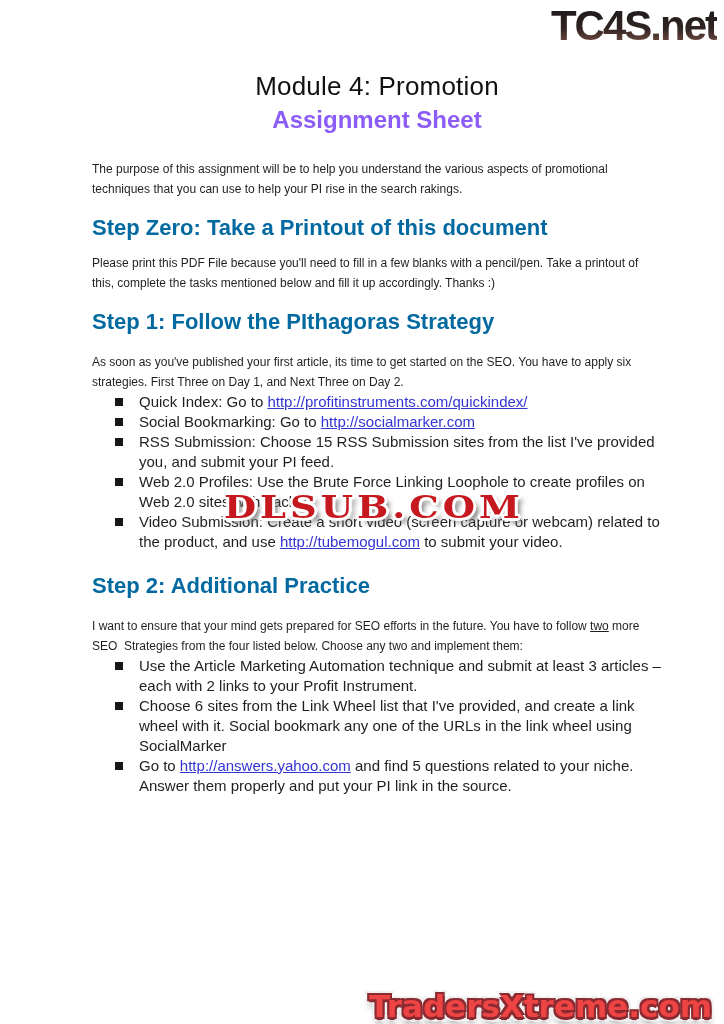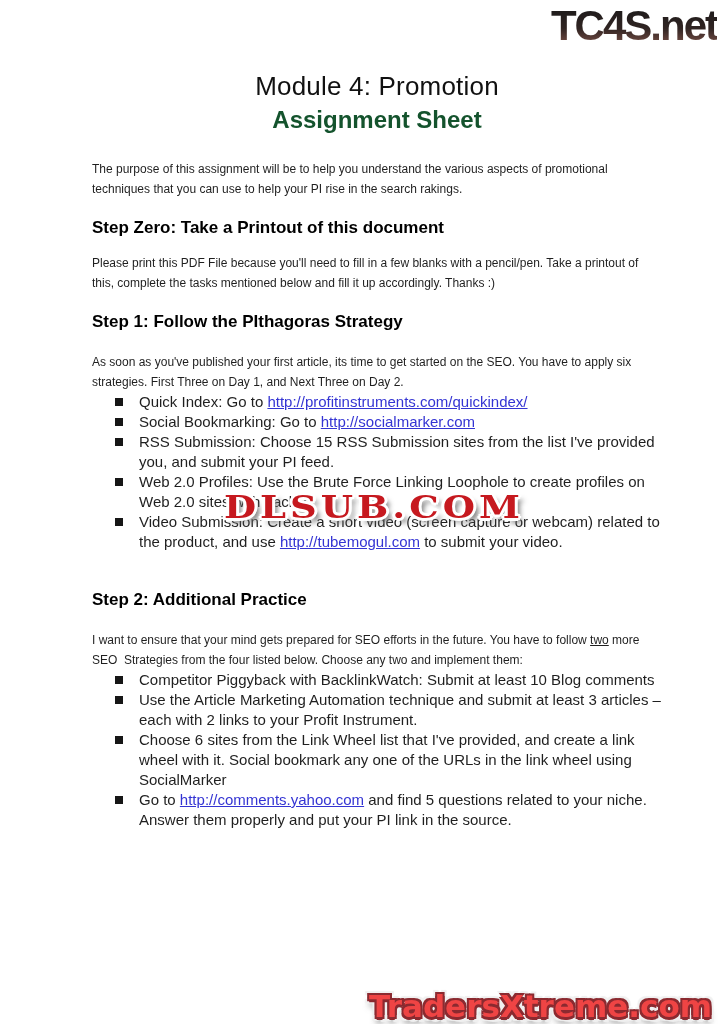--- a/index.html
+++ b/index.html
@@ -24,44 +24,44 @@
     text-align: center;
     color: #111111;
     letter-spacing: 0.2px;
   }
   .subtitle {
     margin: 7px 0 0 0;
     font-size: 24px;
     font-weight: 700;
     line-height: 26px;
     text-align: center;
-    color: #14532d;
+    color: #8b5cf6;
   }
 
   .body-p {
     font-size: 12px;
     line-height: 20px;
     margin: 0;
     white-space: pre-wrap;
   }
   .intro      { margin-top: 26px; }
   .p-step0    { margin-top: 15px; }
   .p-step1    { margin-top: 20px; }
   .p-step2    { margin-top: 20px; }
 
   .step-heading {
     margin: 0;
-    font-size: 17px;
+    font-size: 22px;
     font-weight: 700;
     line-height: 20px;
-    color: #000000;
+    color: #0369a1;
   }
   .h-step0 { margin-top: 19px; }
   .h-step1 { margin-top: 19px; }
-  .h-step2 { margin-top: 38px; }
+  .h-step2 { margin-top: 24px; }
 
   ul.bullets {
     list-style: none;
     margin: 0;
     padding: 0;
     font-size: 15px;
     line-height: 20px;
   }
   .list-step1 { margin-top: 2px; }
   .list-step2 { margin-top: 22px; }
@@ -174,24 +174,23 @@
         <li><span>RSS Submission: Choose 15 RSS Submission sites from the list I've provided you, and submit your PI feed.</span></li>
         <li><span>Web 2.0 Profiles: Use the Brute Force Linking Loophole to create profiles on Web 2.0 sites with backlin</span></li>
         <li><span>Video Submission: Create a short video (screen capture or webcam) related to the product, and use </span><a class="doc-link" href="#">http://tubemogul.com</a><span> to submit your video.</span></li>
       </ul>
 
     <h3 class="step-heading h-step2">Step 2: Additional Practice</h3>
 
     <p class="body-p p-step2"><span>I want to ensure that your mind gets prepared for SEO efforts in the future. You have to follow </span><span class="u">two</span><span> more SEO  Strategies from the four listed below. Choose any two and implement them:</span></p>
 
     <ul class="bullets list-step2">
-        <li><span>Competitor Piggyback with BacklinkWatch: Submit at least 10 Blog comments</span></li>
         <li><span>Use the Article Marketing Automation technique and submit at least 3 articles – each with 2 links to your Profit Instrument.</span></li>
         <li><span>Choose 6 sites from the Link Wheel list that I've provided, and create a link wheel with it. Social bookmark any one of the URLs in the link wheel using SocialMarker</span></li>
-        <li><span>Go to </span><a class="doc-link" href="#">http://comments.yahoo.com</a><span> and find 5 questions related to your niche. Answer them properly and put your PI link in the source.</span></li>
+        <li><span>Go to </span><a class="doc-link" href="#">http://answers.yahoo.com</a><span> and find 5 questions related to your niche. Answer them properly and put your PI link in the source.</span></li>
       </ul>
 
   </div>
 
   <div class="dlsub-wm">DLSUB.COM</div>
 
   <div class="traders-logo">TradersXtreme.com</div>
 
 </div>
 

